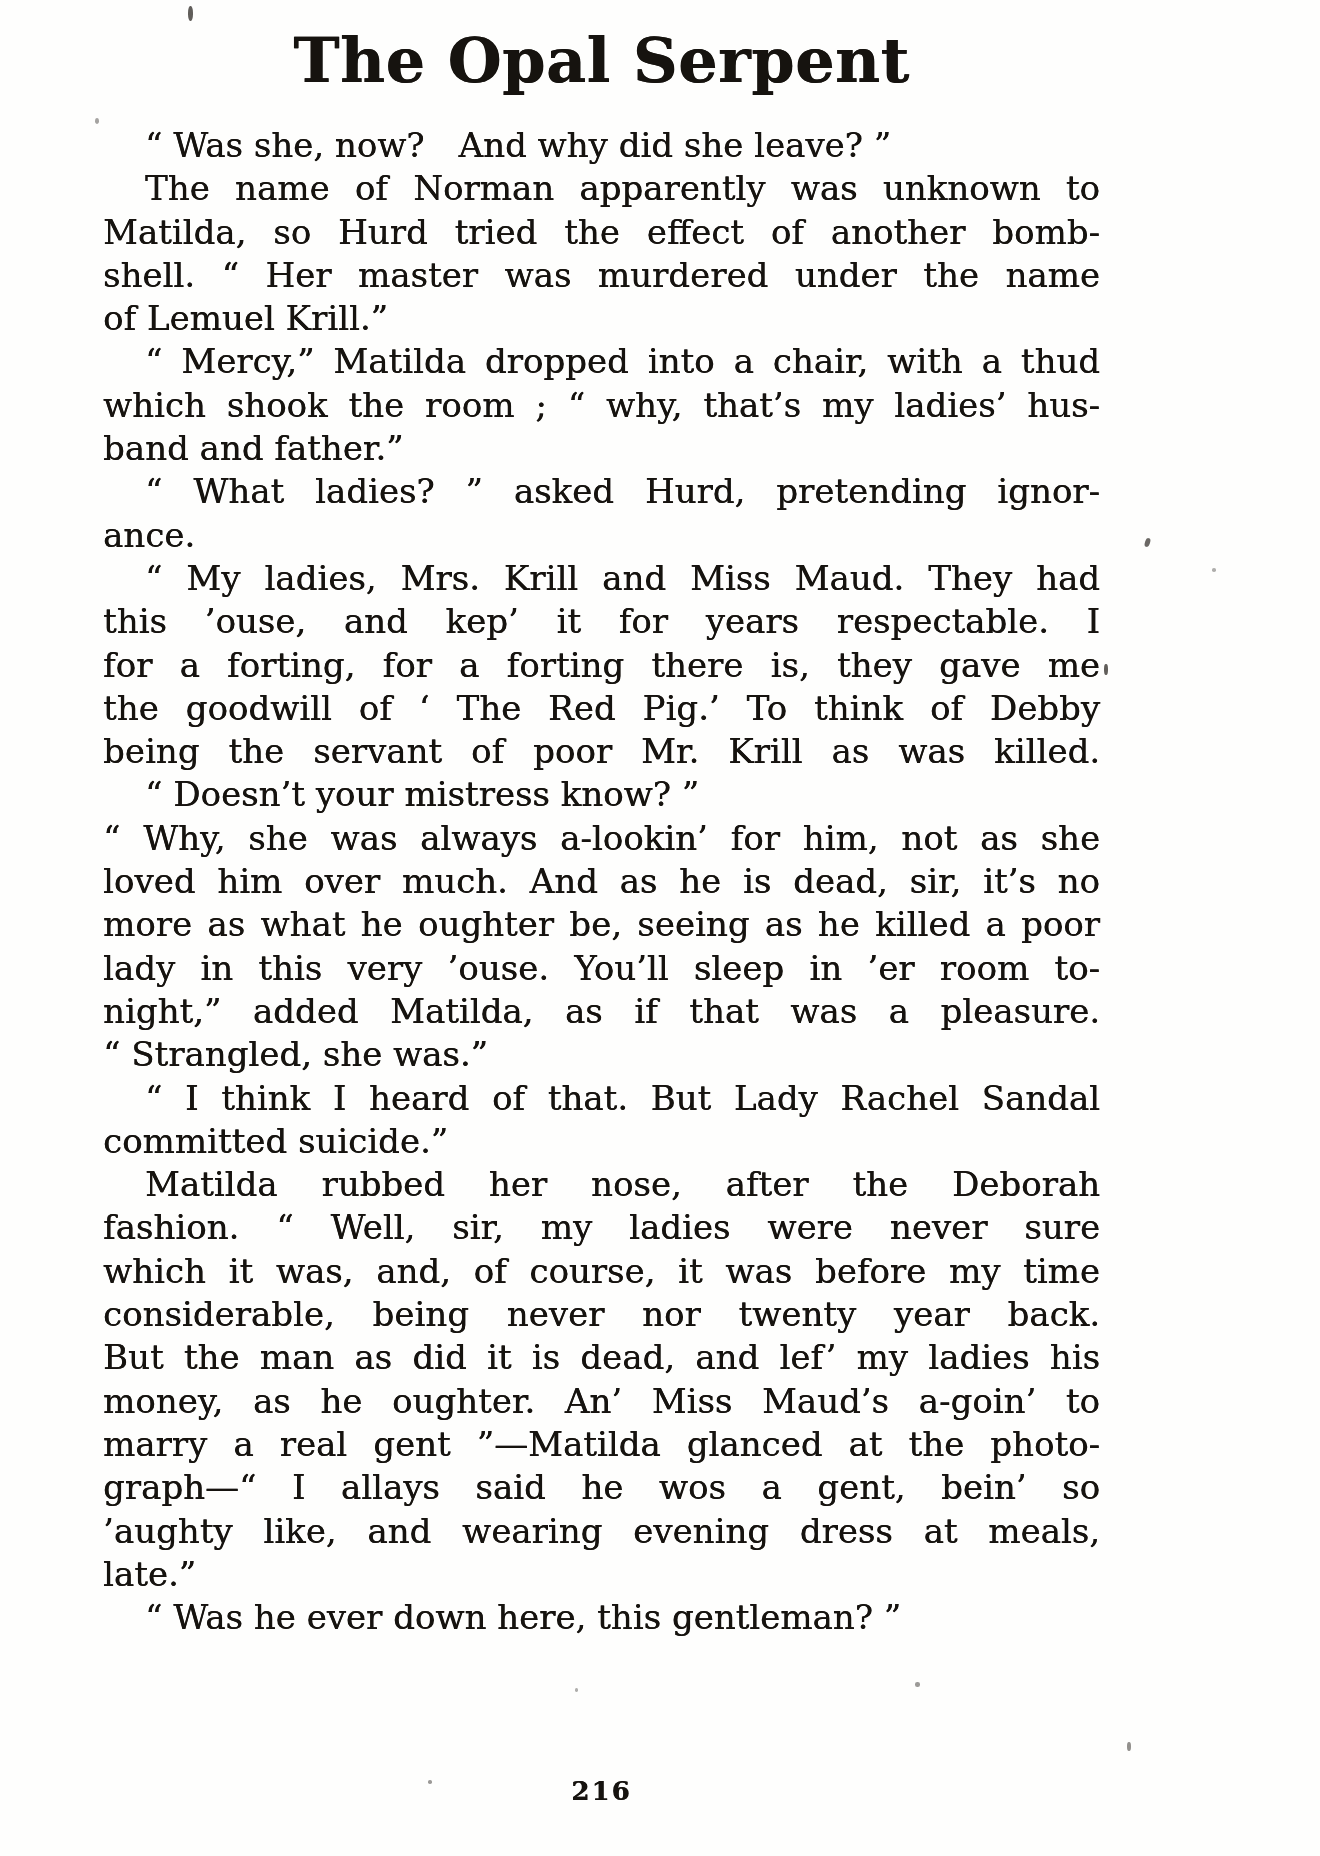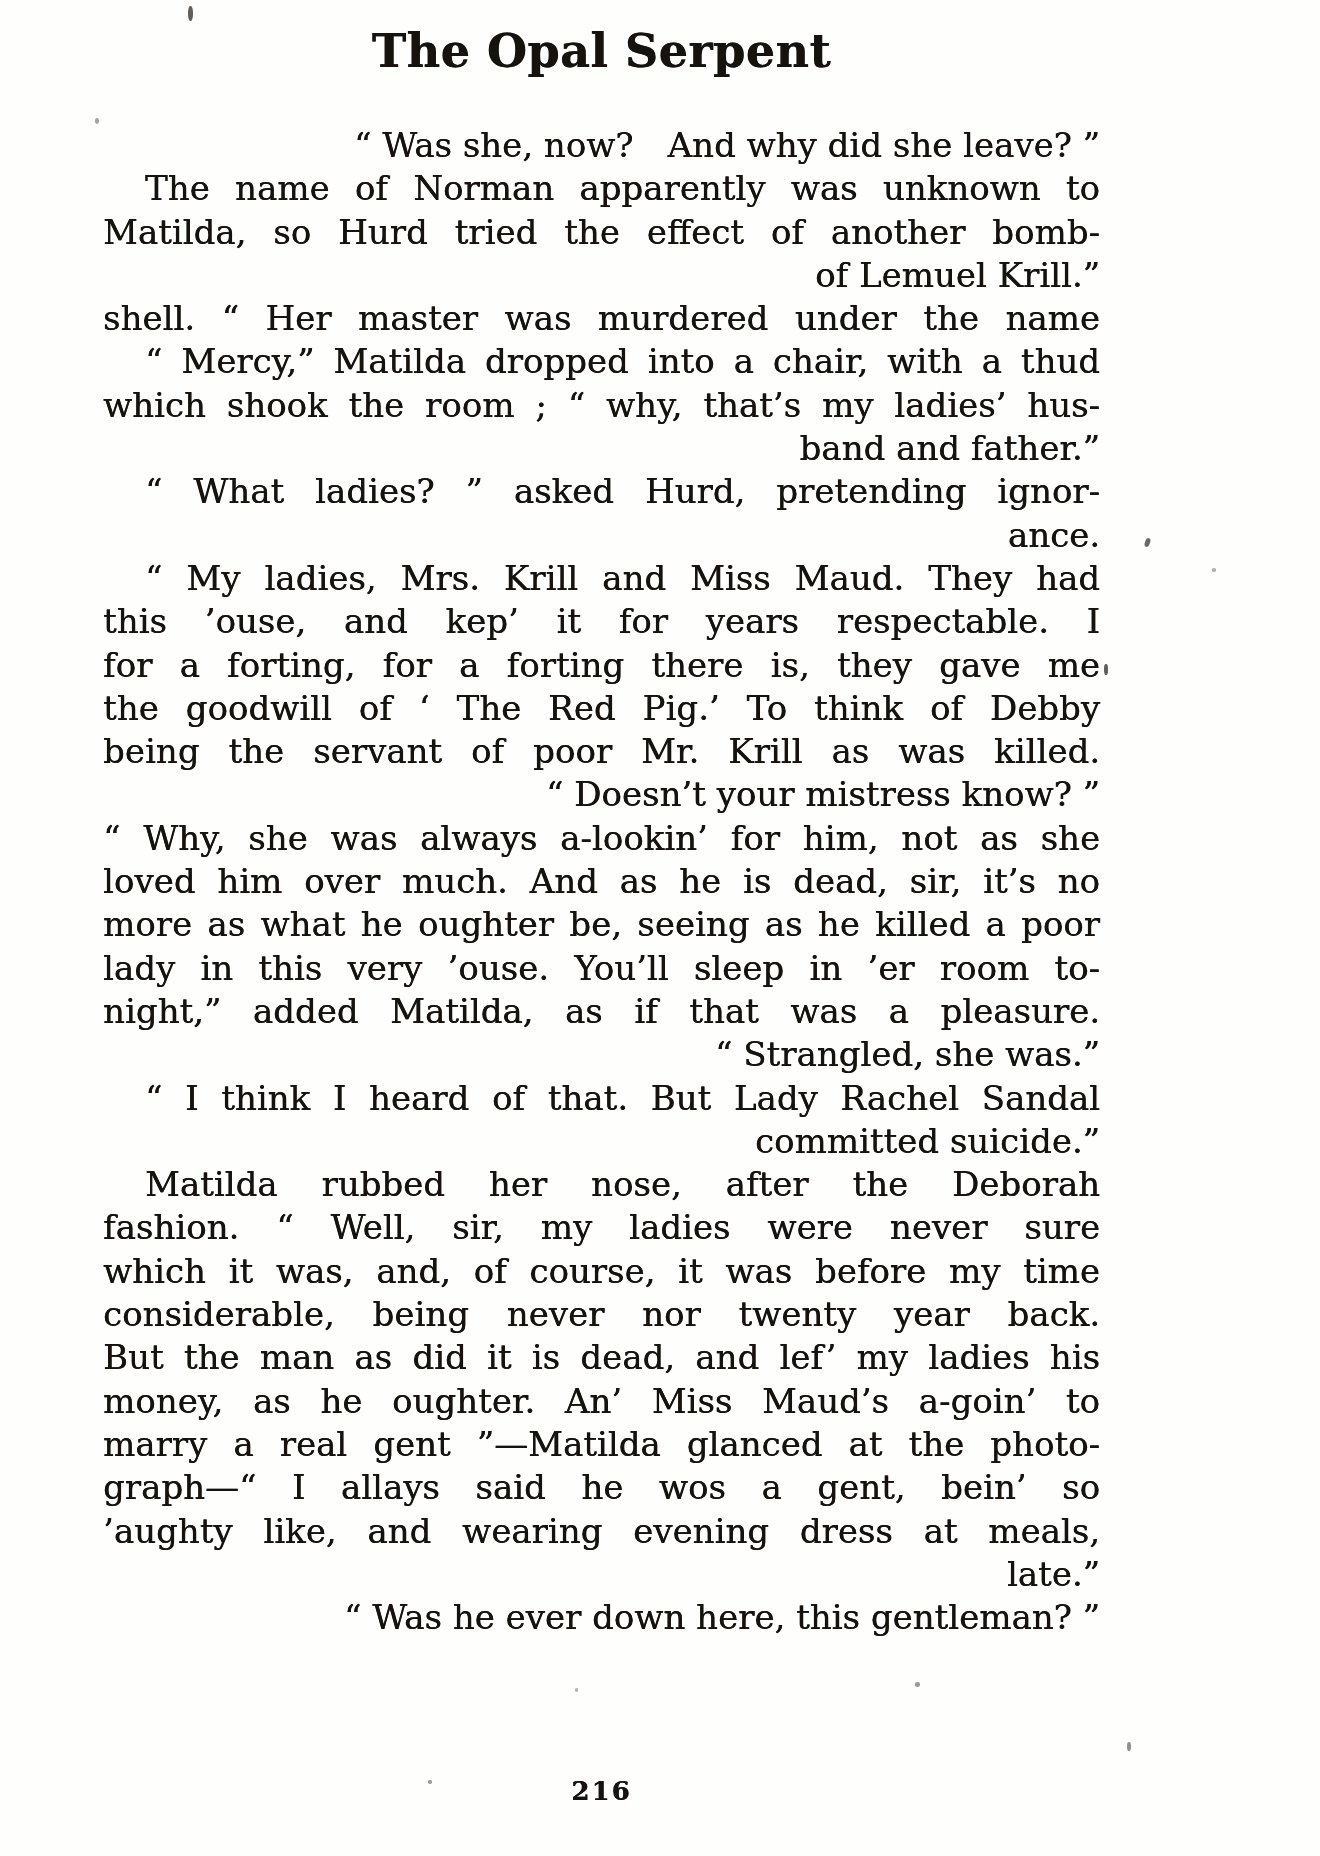--- a/index.html
+++ b/index.html
@@ -13,34 +13,34 @@
   }
   .page {
     position: absolute; inset: 0;
     background: #fefefd;
   }
   .title {
     position: absolute;
     top: 24px; left: 103px; width: 997px;
     margin: 0;
     text-align: center;
-    font-size: 46px;
+    font-size: 62px;
     font-weight: bold;
     letter-spacing: 0.5px;
     text-shadow: 0.4px 0 0 currentColor;
     white-space: nowrap;
   }
   .body-block {
     position: absolute;
     top: 124px; left: 103px; width: 997px;
     font-size: 34px;
     line-height: 43.3px;
     text-shadow: 0.35px 0 0 currentColor;
   }
-  .ln { height: 43.3px; overflow: visible; text-align: right; }
+  .ln { height: 43.3px; overflow: visible; }
   .j { text-align: justify; text-align-last: justify; }
   .ind { text-indent: 42px; }
   .pagenum {
     position: absolute;
     top: 1776px; left: 103px; width: 997px;
     text-align: center;
     font-size: 26px;
     font-weight: bold;
     letter-spacing: 2px;
     text-shadow: 0.4px 0 0 currentColor;
@@ -61,22 +61,22 @@
 <body>
 
 <div class="page">
 
   <h1 class="title">The Opal Serpent</h1>
 
   <div class="body-block">
     <div class="ln ind">“ Was she, now? And why did she leave? ”</div>
     <div class="ln ind j">The name of Norman apparently was unknown to</div>
     <div class="ln j">Matilda, so Hurd tried the effect of another bomb-</div>
+    <div class="ln j">shell. “ Her master was murdered under the name</div>
     <div class="ln">of Lemuel Krill.”</div>
-    <div class="ln j">shell. “ Her master was murdered under the name</div>
     <div class="ln ind j">“ Mercy,” Matilda dropped into a chair, with a thud</div>
     <div class="ln j">which shook the room ; “ why, that’s my ladies’ hus-</div>
     <div class="ln">band and father.”</div>
     <div class="ln ind j">“ What ladies? ” asked Hurd, pretending ignor-</div>
     <div class="ln">ance.</div>
     <div class="ln ind j">“ My ladies, Mrs. Krill and Miss Maud. They had</div>
     <div class="ln j">this ’ouse, and kep’ it for years respectable. I</div>
     <div class="ln j">for a forting, for a forting there is, they gave me</div>
     <div class="ln j">the goodwill of ‘ The Red Pig.’ To think of Debby</div>
     <div class="ln j">being the servant of poor Mr. Krill as was killed.</div>

